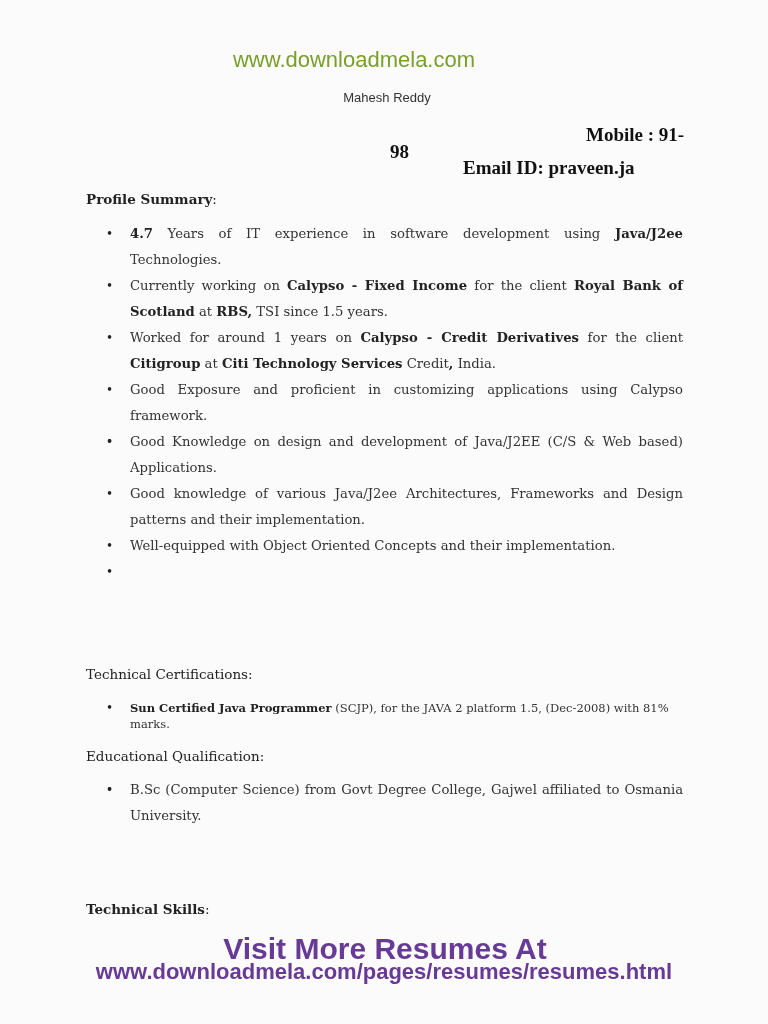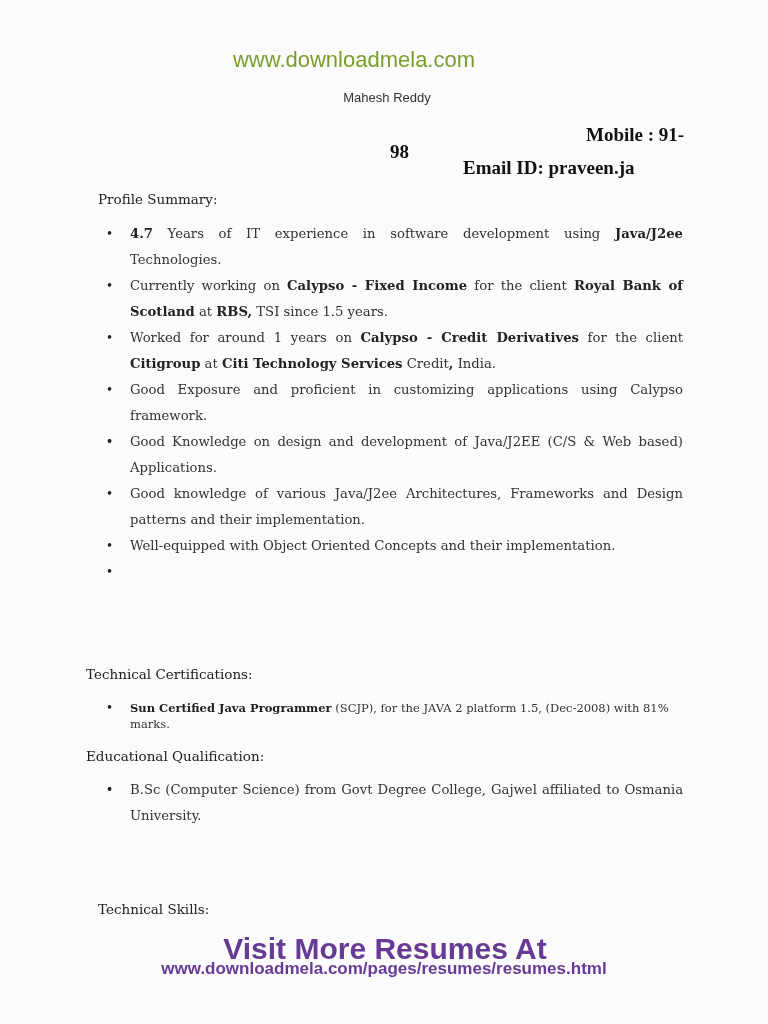--- a/index.html
+++ b/index.html
@@ -40,21 +40,21 @@
     }
     .mobile { left: 586px; top: 124px; }
     .mobile-cont { left: 374px; top: 141px; margin-left: 16px; }
     .email { left: 463px; top: 157px; }
 
     .section-heading {
       left: 86px;
       font-size: 13.5px;
       color: #222;
     }
-    .section-heading b { font-weight: normal; margin-left: 12px; }
+    .section-heading b { font-weight: bold; }
 
     ul.bullets {
       position: absolute;
       left: 86px;
       width: 597px;
       margin: 0;
       padding: 0;
       list-style: none;
       font-size: 13.2px;
       line-height: 26px;
@@ -87,21 +87,21 @@
       font-family: "Liberation Sans", sans-serif;
       font-size: 30px;
       font-weight: bold;
       color: #673a95;
       transform: translateX(1px);
     }
     .footer-line2 {
       left: 0; width: 768px; top: 959px;
       text-align: center;
       font-family: "Liberation Sans", sans-serif;
-      font-size: 17px;
+      font-size: 22px;
       font-weight: bold;
       color: #673a95;
       transform: translateX(0px);
     }
   </style>
 </head>
 <body>
 
 <div class="abs site-header">www.downloadmela.com</div>
 <div class="abs name">Mahesh Reddy</div>

